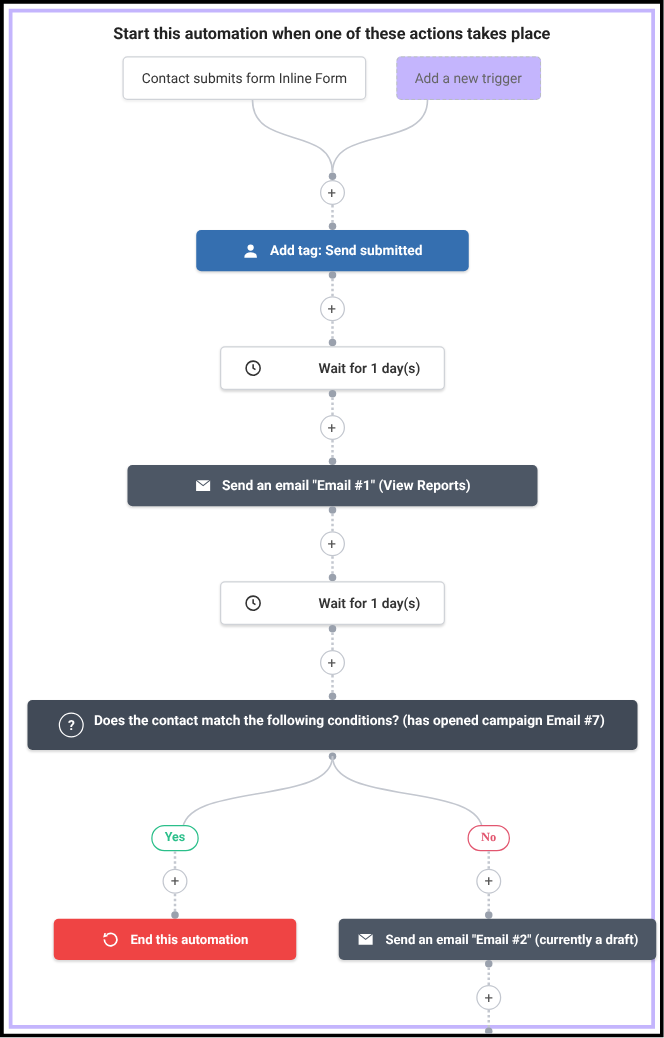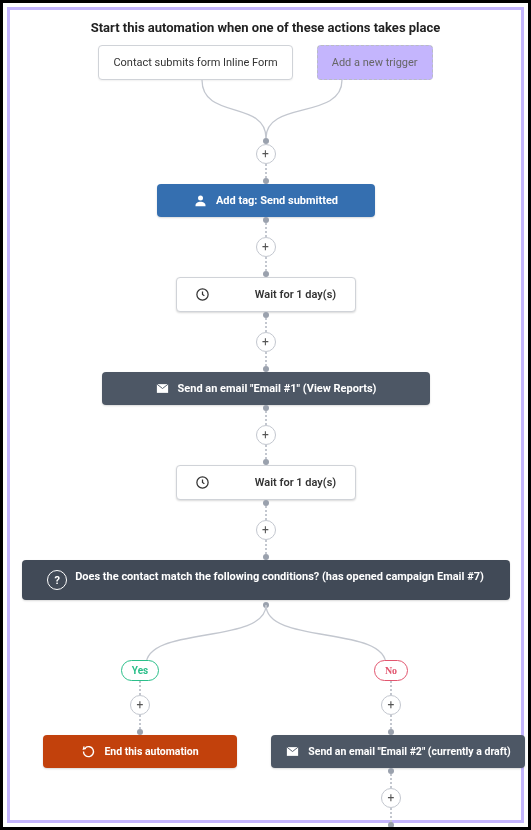--- a/index.html
+++ b/index.html
@@ -11,21 +11,21 @@
   .trigger-dashed{border:1px dashed #b8bcc4;border-radius:4px;padding:10px 14px;font-size:11px;color:#666;background:#c4b5fd;}
   svg.connector{display:block;margin:0 auto;}
   .plus{width:18px;height:18px;border:1px solid #c3c7cf;border-radius:50%;background:#fff;display:flex;align-items:center;justify-content:center;font-size:12px;color:#555;margin:0 auto;position:relative;z-index:2;}
   .dash{width:0;border-left:2px dotted #c3c7cf;height:14px;margin:0 auto;}
   .dot{width:6px;height:6px;background:#9aa1ad;border-radius:50%;margin:0 auto;}
   .node{display:flex;align-items:center;gap:8px;border-radius:4px;padding:9px 14px;font-size:11px;font-weight:700;justify-content:center;box-shadow:0 1px 2px rgba(0,0,0,0.15);margin:0 auto;}
   .node-blue{background:#356fb0;color:#fff;}
   .node-white{background:#fff;color:#333;border:1px solid #d0d3d8;font-weight:600;gap:45px;}
   .node-dark{background:#4d5765;color:#fff;}
   .node-dark-wide{background:#414a57;color:#fff;width:460px;text-align:left;align-items:flex-start;padding:10px 14px;}
-  .node-pink{background:#c2410c;color:#fff;}
+  .node-pink{background:#ef4444;color:#fff;}
   .icon{width:15px;height:15px;flex:0 0 15px;display:inline-block;}
   .branch-wrap{position:relative;height:330px;}
   svg.branch{position:absolute;top:0;left:50%;transform:translateX(-50%);}
   .branch-col{position:absolute;top:60px;width:240px;display:flex;flex-direction:column;align-items:center;}
   .branch-left{left:0px;}
   .branch-right{right:0px;}
   .pill{border-radius:14px;padding:4px 10px;font-size:10px;font-weight:700;background:#fff;}
   .pill-yes{border:1.5px solid #2bbf8a;color:#2bbf8a;}
   .pill-no{border:1.5px solid #e2566f;color:#e2566f;font-family:Liberation Serif, serif;}
   .node-small{padding:9px 12px;font-size:10.5px;}

